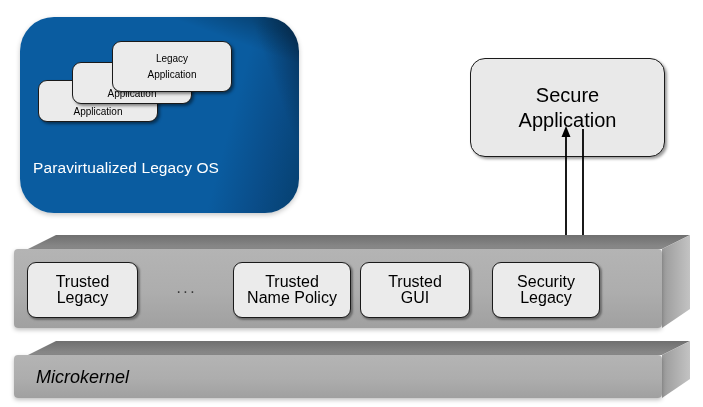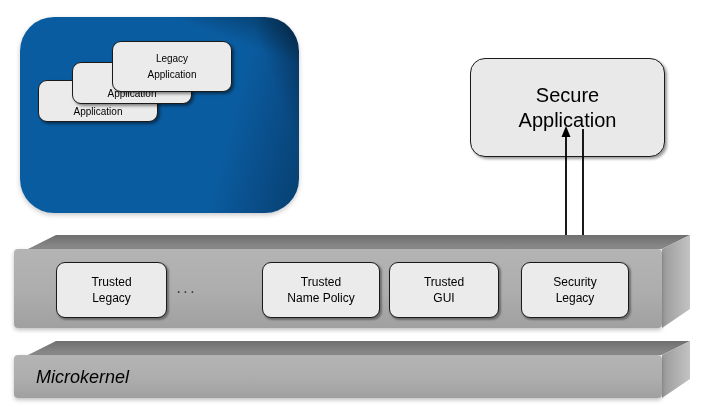--- a/index.html
+++ b/index.html
@@ -125,26 +125,25 @@
   .svc {
     position: absolute;
     background: #ebebeb;
     border: 1.6px solid #1a1a1a;
     border-radius: 9px;
     box-shadow: 1.5px 1.5px 2px rgba(0,0,0,0.35);
     display: flex;
     align-items: center;
     justify-content: center;
     text-align: center;
-    font-size: 12px;
+    font-size: 16px;
     line-height: 16.5px;
     color: #000000;
     box-sizing: border-box;
     z-index: 6;
-    margin-left: 29px;
   }
   .svc-loader { left: 27px;  top: 262px; width: 111px; height: 56px; }
   .svc-names  { left: 233px; top: 262px; width: 118px; height: 56px; }
   .svc-gui    { left: 360px; top: 262px; width: 110px; height: 56px; }
   .svc-policy { left: 492px; top: 262px; width: 108px; height: 56px; }
 
   .ellipsis {
     position: absolute;
     left: 176px;
     top: 283px;
@@ -167,20 +166,21 @@
   </div>
   <div class="app-win app-win-2">
     <div>Legacy</div>
     <div>Application</div>
   </div>
   <div class="app-win app-win-3">
     <div>Legacy</div>
     <div>Application</div>
   </div>
 
+  <div class="os-label">Paravirtualized Legacy OS</div>
 
   <div class="secure-app">
     <div>
       <div>Secure</div>
       <div>Application</div>
     </div>
   </div>
 
   <svg class="arrows" viewBox="0 0 703 407">
     <g stroke="#000000" stroke-width="1.8" fill="#000000">

